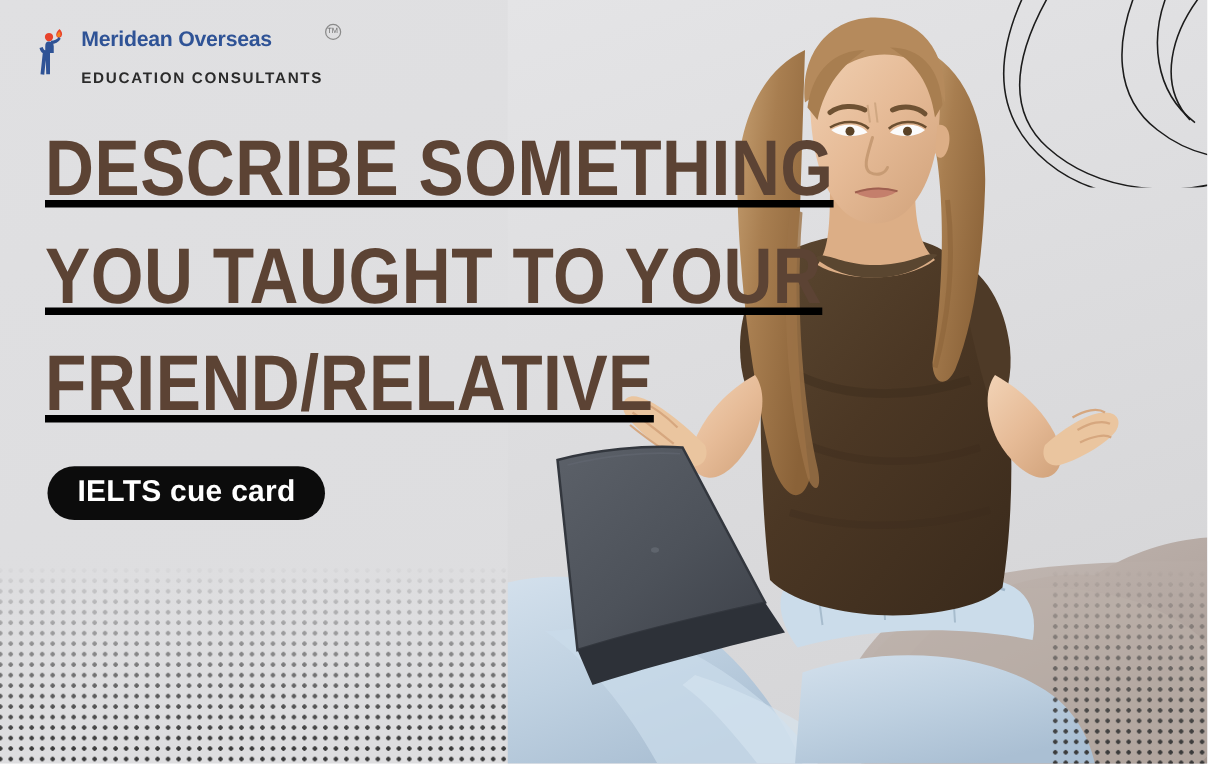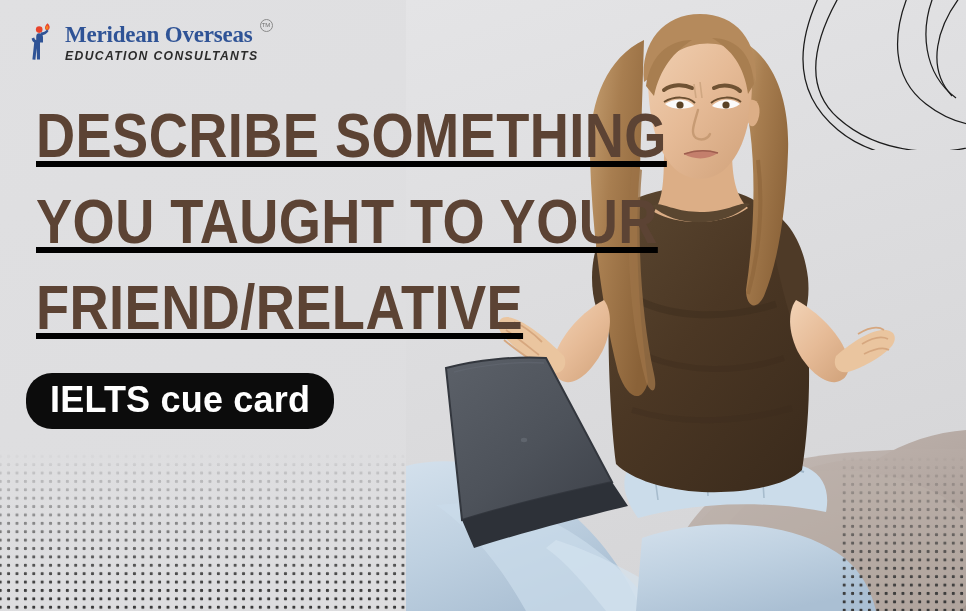--- a/index.html
+++ b/index.html
@@ -48,26 +48,26 @@
   }
 
   
   #logo {
     position:absolute; left:30px; top:21px;
     display:flex; align-items:flex-start; gap:7px;
   }
   #logo-mark { width:28px; height:38px; flex:none; margin-top:1px; }
   .logo-text-wrap { position:relative; padding-top:2px; }
   #logo-title {
-    font-size:23px; font-weight:600; letter-spacing:-0.2px;
-    color:#2f5396; line-height:1.02; white-space:nowrap;font-family:Liberation Serif, serif;
+    font-size:17px; font-weight:600; letter-spacing:-0.2px;
+    color:#2f5396; line-height:1.02; white-space:nowrap;
   }
   #logo-sub {
     font-size:12.2px; font-weight:600; letter-spacing:1.35px;
-    color:#2b2b2b; line-height:1.15; margin-top:3px; white-space:nowrap;font-style:italic;
+    color:#2b2b2b; line-height:1.15; margin-top:15px; white-space:nowrap;
   }
   #logo-tm {
     position:absolute; right:-14px; top:-2px;
     width:13px; height:13px; border:1px solid #8a8a8a; border-radius:50%;
     font-size:6px; color:#6f6f6f; text-align:center; line-height:11px;
     letter-spacing:0;
   }
 
   
   #headline {
@@ -82,26 +82,26 @@
     font-size:63px;
     line-height:86px;
     letter-spacing:0.5px;
     transform:scaleX(0.86);
     transform-origin:left center;
     white-space:nowrap;
   }
 
   
   #badge {
-    position:absolute; left:26px; top:373px;
+    position:absolute; left:38px; top:373px;
     background:#0c0c0c;
     color:#ffffff;
     border-radius:26px;
     padding:8px 24px 10px 24px;
-    font-size:36px;
+    font-size:24px;
     font-weight:bold;
     letter-spacing:0.2px;
     line-height:1.05;
     display:inline-block;
   }
 
   
   #photo {
     position:absolute;
     right:0; top:0;

